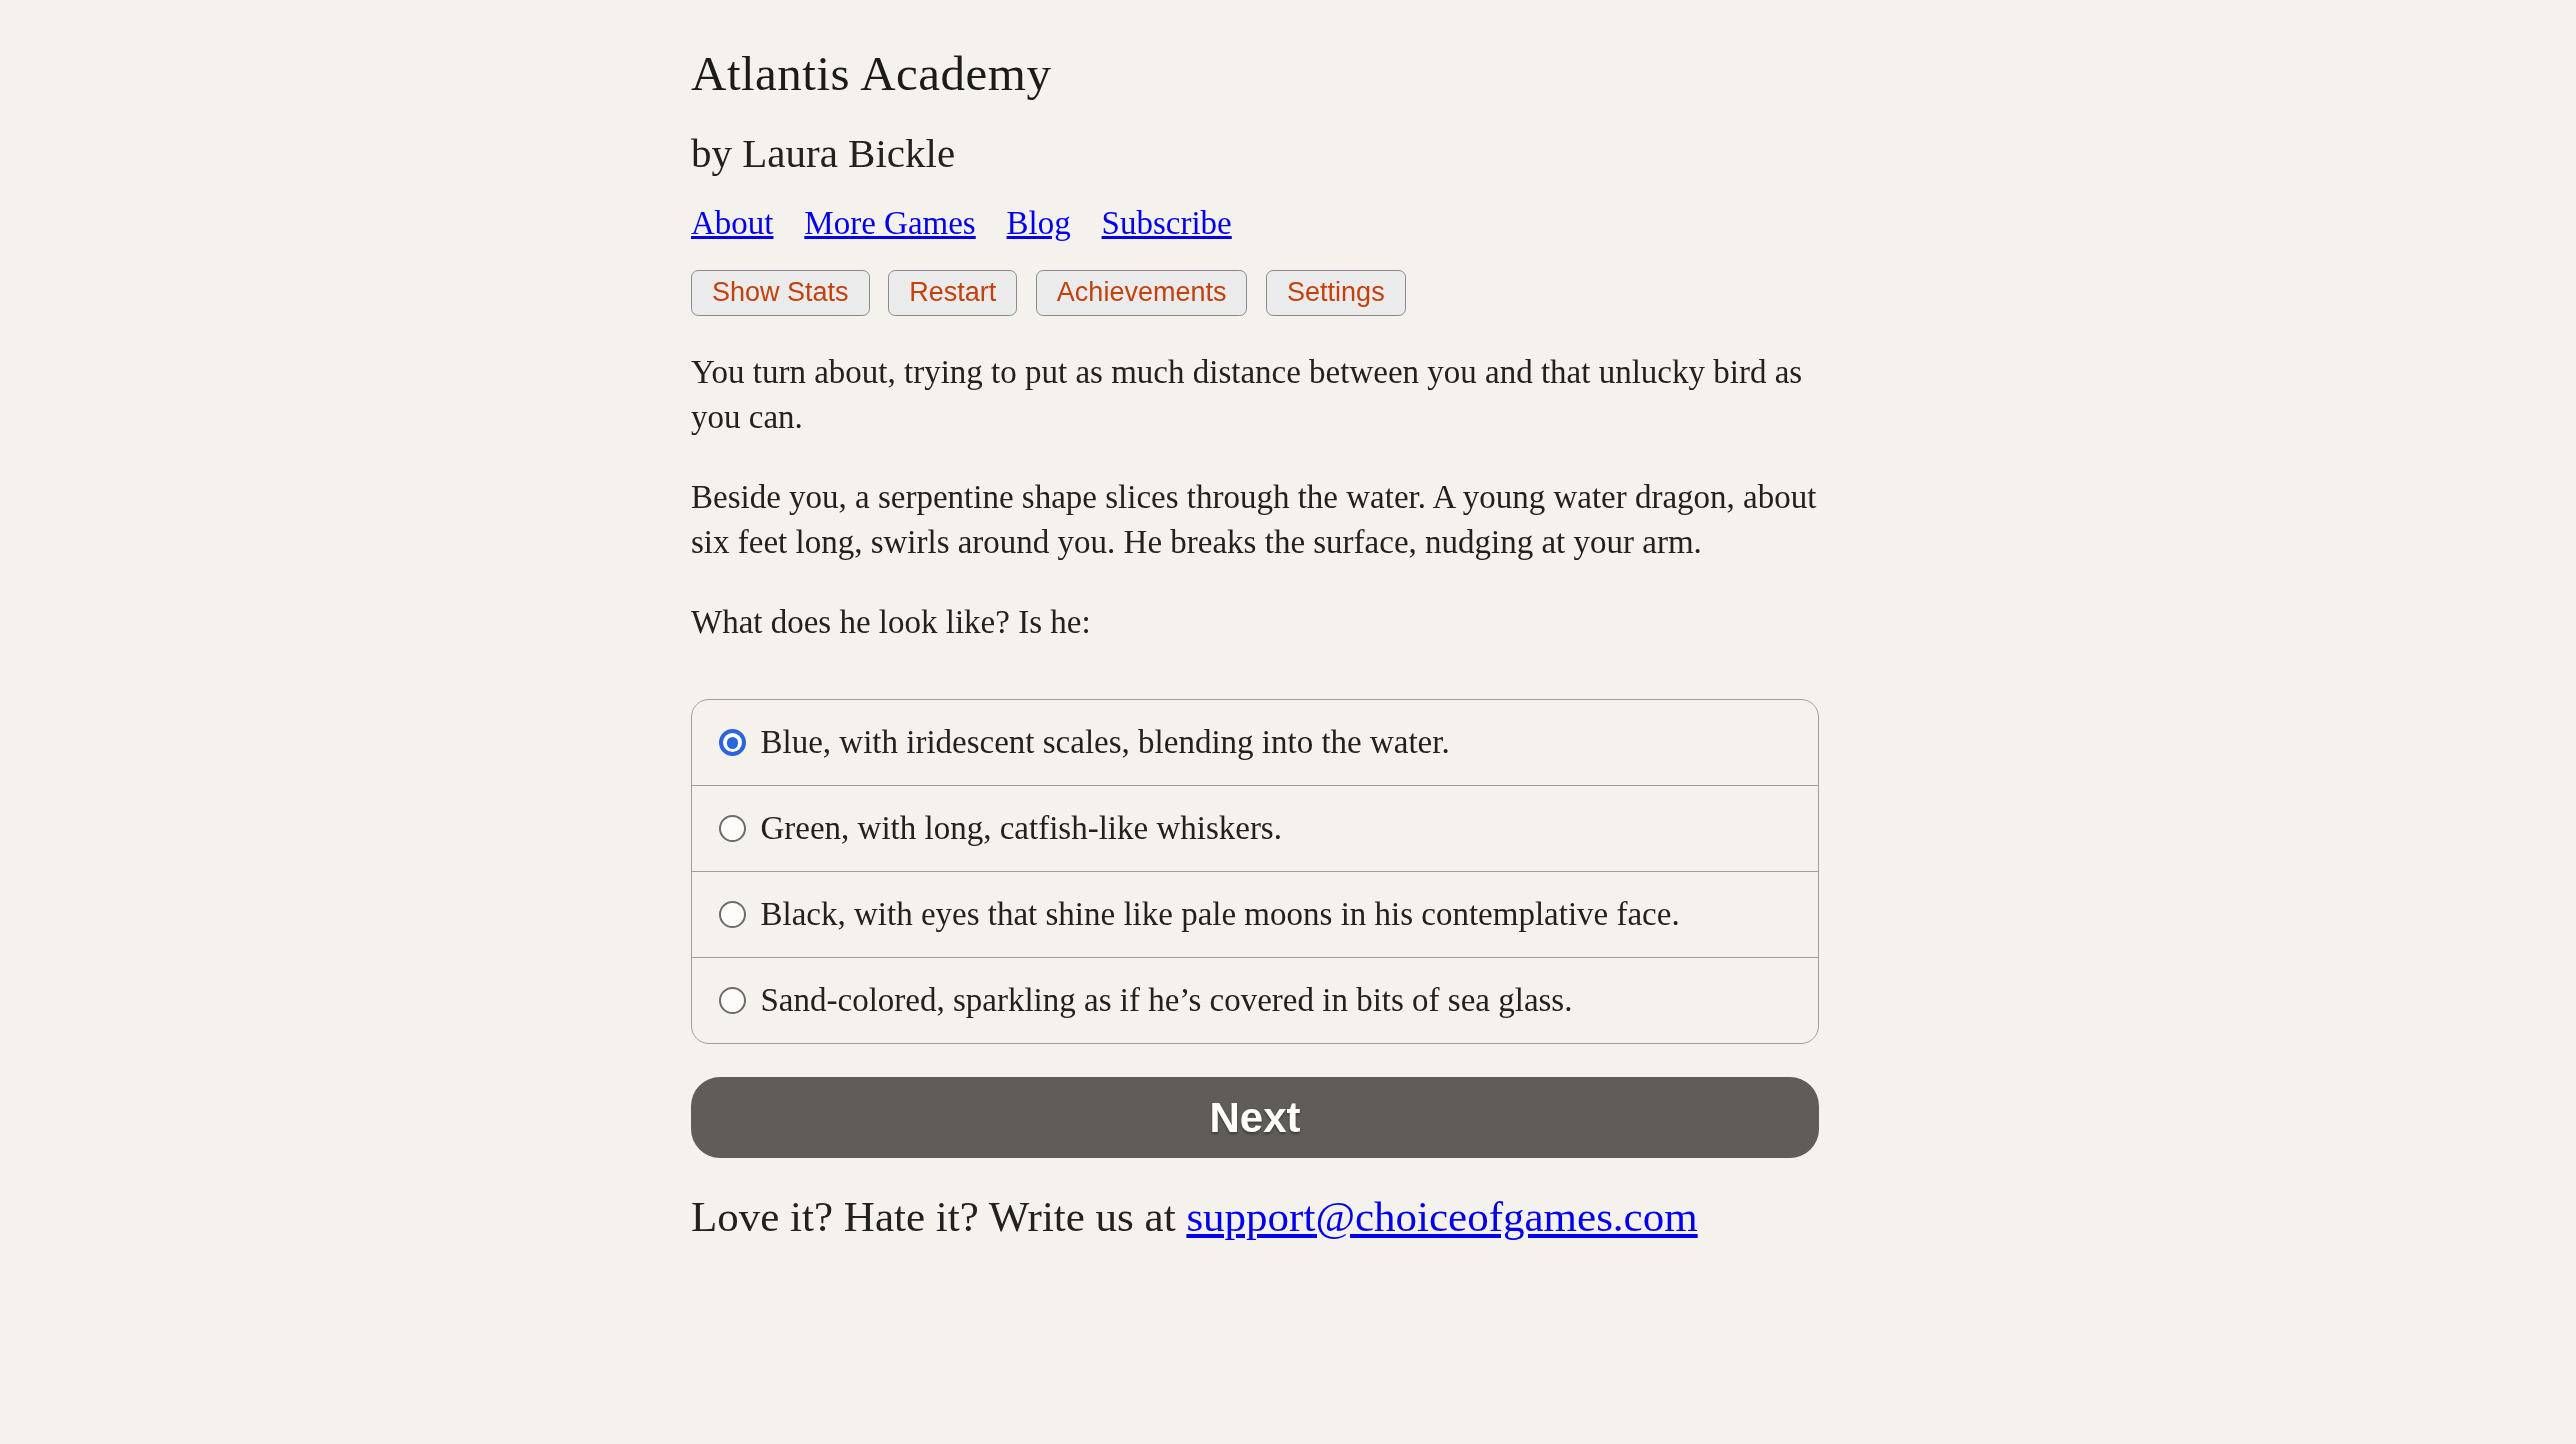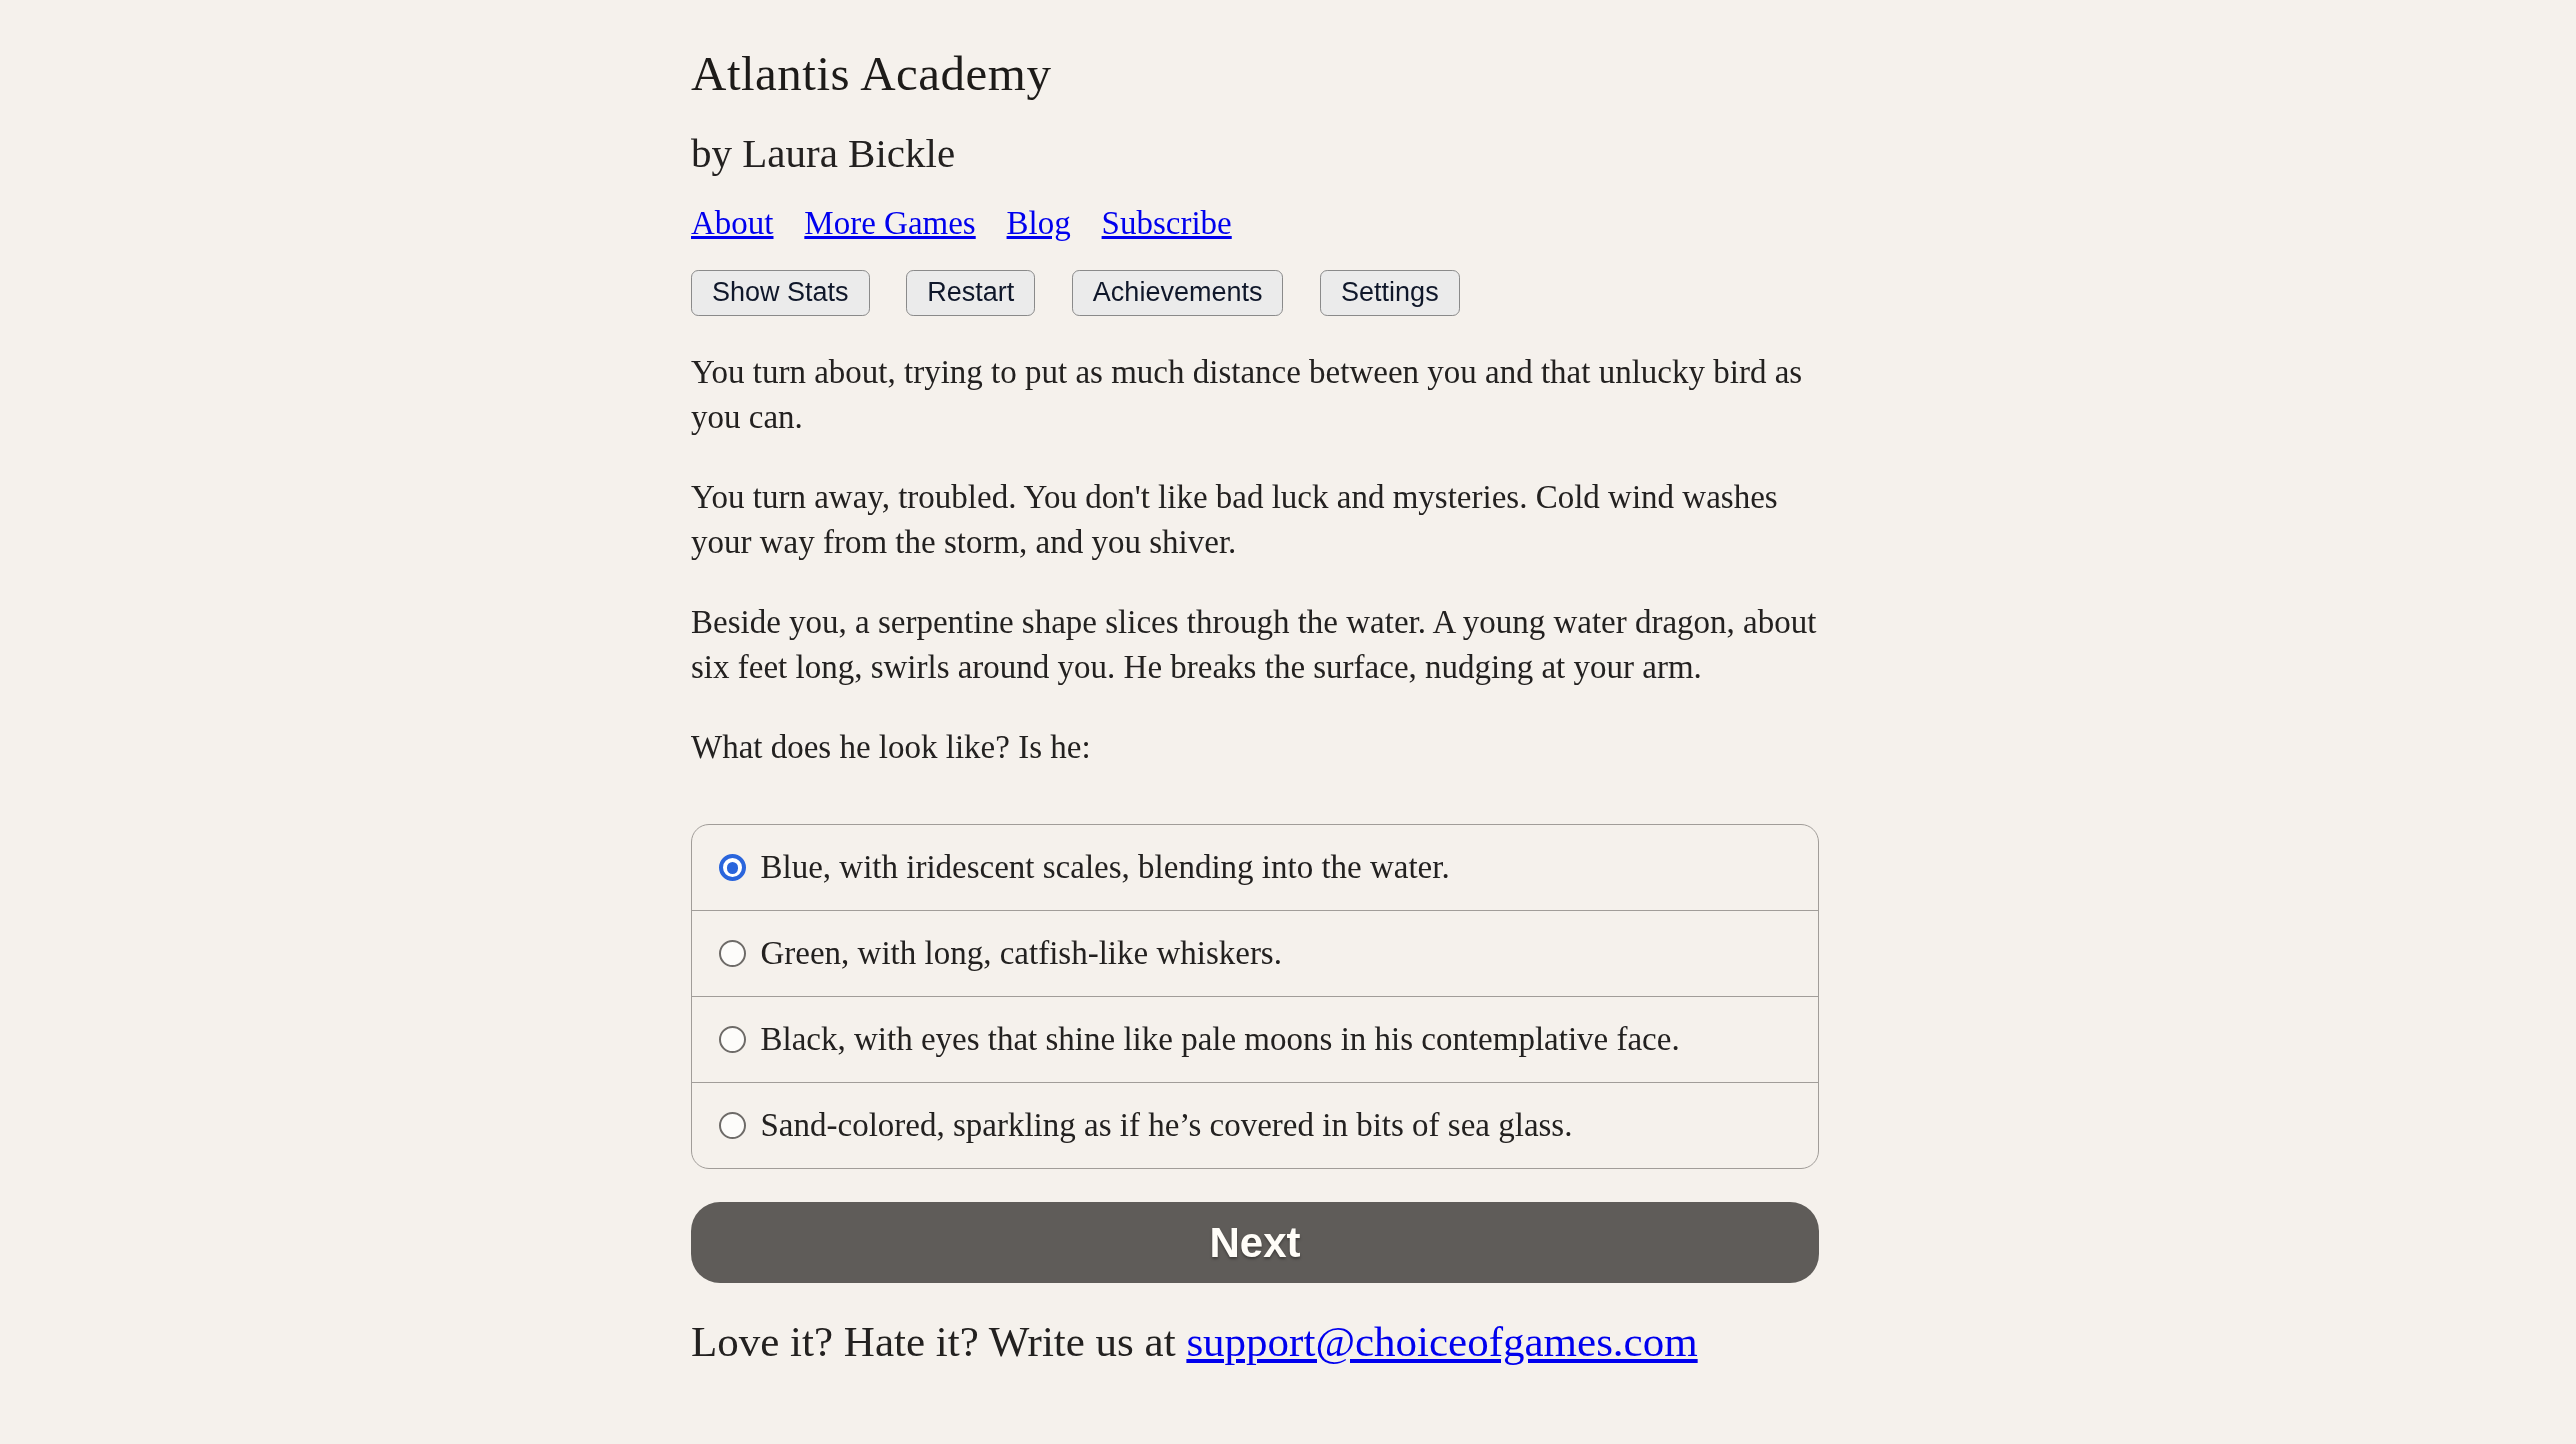--- a/index.html
+++ b/index.html
@@ -35,26 +35,26 @@
     margin-top: 25px;
     font-size: 33px;
     line-height: 1.2;
   }
   .nav a { margin-right: 22.6px; }
   a { color: #0000EE; text-decoration: underline; cursor: pointer; }
   .toolbar { margin-top: 27px; }
   .toolbar button {
     font-family: "Liberation Sans", sans-serif;
     font-size: 27px;
-    color: #0f172a;
+    color: #c2410c;
     background: #ebebeb;
     border: 1.8px solid #8a8a8a;
     border-radius: 7.2px;
     padding: 5.4px 20px 7.2px 20px;
-    margin-right: 33px;
+    margin-right: 15px;
     cursor: pointer;
   }
   .story p {
     font-size: 33px;
     line-height: 1.38;
     margin: 34px 0 0 0;
   }
   .choices {
     margin-top: 54px;
     border: 1.8px solid #a19d99;
@@ -130,21 +130,20 @@
 
   <div class="toolbar">
     <button>Show Stats</button>
     <button>Restart</button>
     <button>Achievements</button>
     <button>Settings</button>
   </div>
 
   <div class="story">
     <p>You turn about, trying to put as much distance between you and that unlucky bird as you can.</p>
-    <p>You turn away, troubled. You don't like bad luck and mysteries. Cold wind washes your way from the storm, and you shiver.</p>
     <p>Beside you, a serpentine shape slices through the water. A young water dragon, about six feet long, swirls around you. He breaks the surface, nudging at your arm.</p>
     <p>What does he look like? Is he:</p>
   </div>
 
   <div class="choices">
     <label class="choice-row">
       <span class="radio checked"></span>
       <span class="choice-label">Blue, with iridescent scales, blending into the water.</span>
     </label>
     <label class="choice-row">

